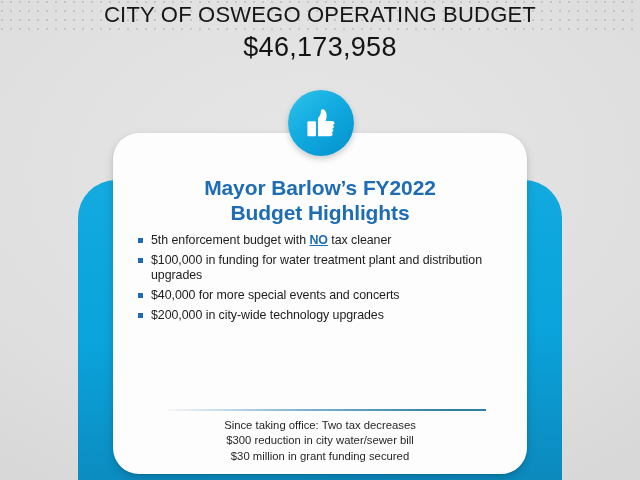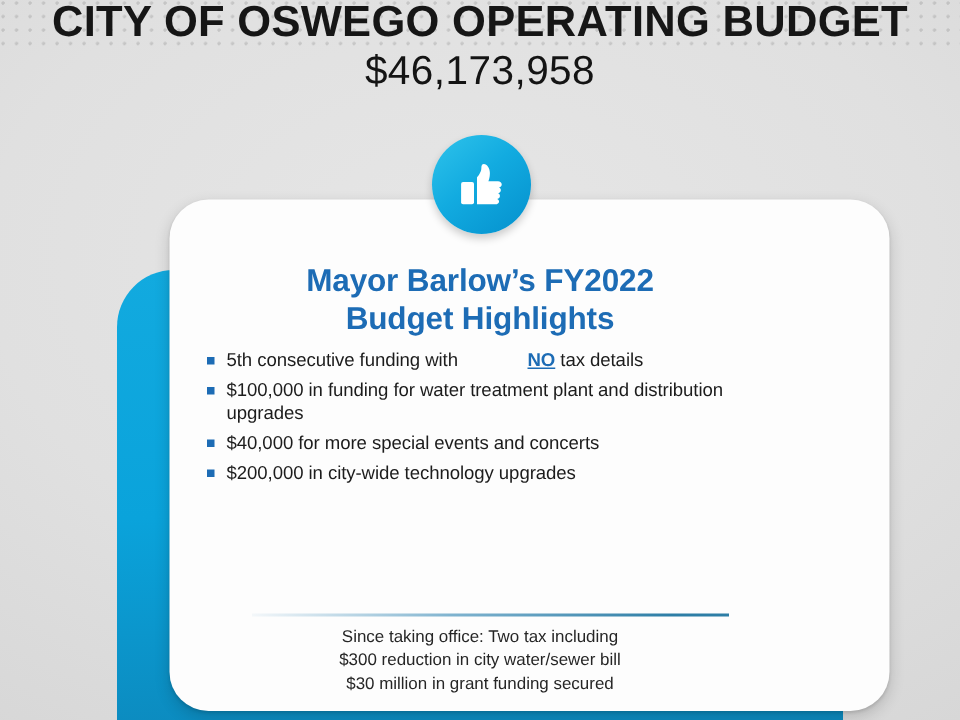--- a/index.html
+++ b/index.html
@@ -39,22 +39,22 @@
   
   #header {
     position: absolute;
     left: 0; top: 0;
     width: 640px;
     text-align: center;
     z-index: 6;
   }
   #header-title {
     margin: 2px 0 0 0;
-    font-size: 29px;
-    font-weight: bold;
+    font-size: 22px;
+    font-weight: normal;
     letter-spacing: .2px;
     color: #161616;
     line-height: 26px;
     white-space: nowrap;
   }
   #header-amount {
     margin: 4px 0 0 0;
     font-size: 27px;
     font-weight: normal;
     color: #141414;
@@ -72,21 +72,21 @@
     border-radius: 38px 38px 0 0;
     background: linear-gradient(178deg, #12AADF 0%, #0AA3DB 52%, #0C89BD 100%);
     z-index: 1;
   }
 
   
   #card {
     position: absolute;
     left: 113px;
     top: 133px;
-    width: 480px;
+    width: 414px;
     height: 341px;
     background: #fdfdfd;
     border-radius: 26px;
     box-shadow: 0 4px 10px rgba(0,0,0,.16), 0 1px 2px rgba(0,0,0,.10);
     z-index: 3;
     box-sizing: border-box;
   }
 
   
   #thumb-badge {
@@ -144,21 +144,20 @@
     left: 1px;
     top: 5px;
     width: 5px;
     height: 5px;
     background: #1D6CB5;
   }
   #bullets li .em {
     color: #1D6CB5;
     font-weight: bold;
     text-decoration: underline;
-    margin-left: 43px;
   }
 
   
   #divider {
     position: absolute;
     left: 55px;
     top: 276px;
     width: 318px;
     height: 2px;
     background: linear-gradient(90deg, rgba(190,215,232,.15) 0%, #7FB3CF 42%, #2E7EA6 88%, #2E7EA6 100%);
@@ -201,29 +200,29 @@
   </div>
 
   <div id="card">
 
     <div id="card-title">
       <span>Mayor Barlow’s FY2022</span>
       <span class="line2">Budget Highlights</span>
     </div>
 
     <ul id="bullets">
-        <li><span>5th consecutive funding with </span><span class="em">NO</span><span> tax details</span></li>
+        <li><span>5th enforcement budget with </span><span class="em">NO</span><span> tax cleaner</span></li>
         <li><span>$100,000 in funding for water treatment plant and distribution upgrades</span></li>
         <li><span>$40,000 for more special events and concerts</span></li>
         <li><span>$200,000 in city-wide technology upgrades</span></li>
       </ul>
 
     <div id="divider"></div>
 
     <div id="footer">
-        <div>Since taking office: Two tax including</div>
+        <div>Since taking office: Two tax decreases</div>
         <div>$300 reduction in city water/sewer bill</div>
         <div>$30 million in grant funding secured</div>
       </div>
 
   </div>
 
 </div>
 
 </body></html>

